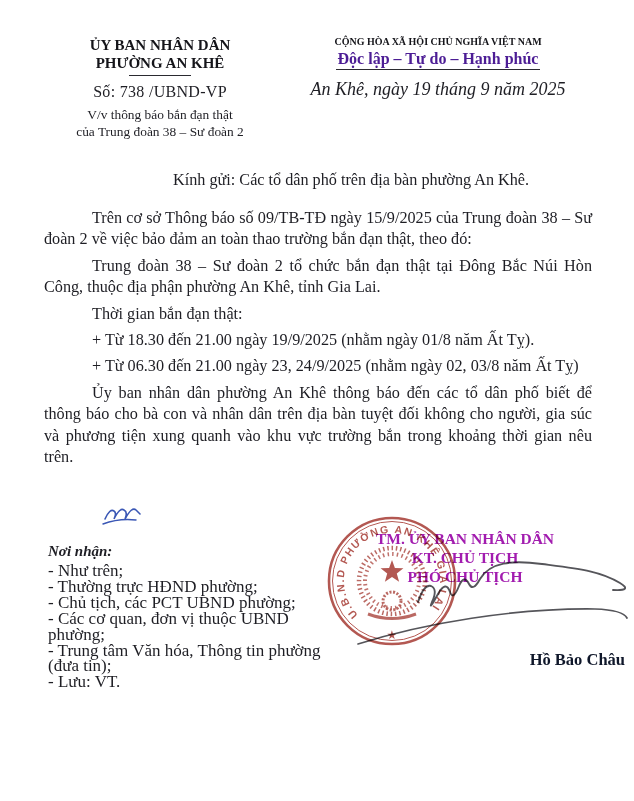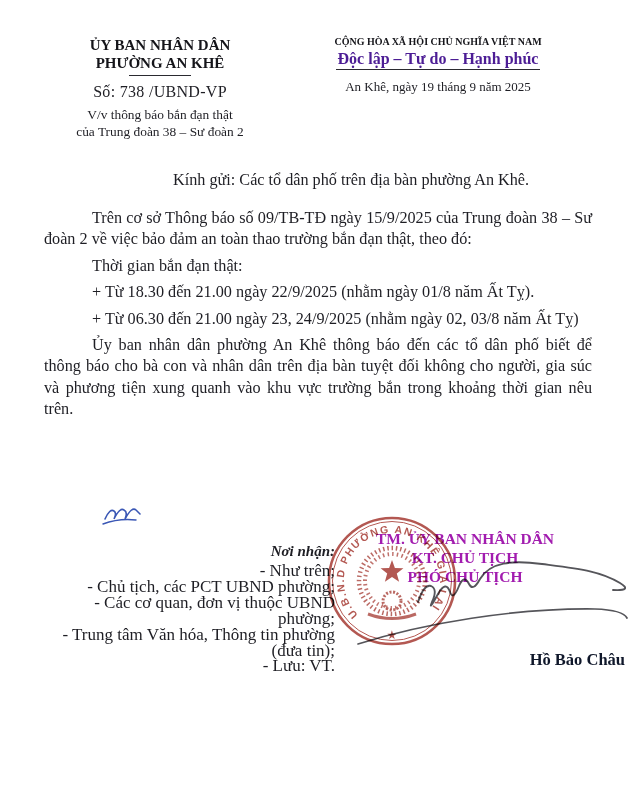--- a/index.html
+++ b/index.html
@@ -13,29 +13,29 @@
   .hdr-left{position:absolute; left:35px; top:36px; width:250px; text-align:center;}
   .hdr-left .org{font-weight:bold; font-size:15px; line-height:18px; color:#15151a;}
   .hr-short{width:62px; border-top:1.4px solid #2a2a30; margin:3px auto 0;}
   .doc-no{font-size:16px; margin-top:7px; letter-spacing:.3px;}
   .subj{font-size:13.4px; line-height:16.5px;}
   .subj.first{margin-top:6px;}
   .hdr-right{position:absolute; left:268px; top:36px; width:340px; text-align:center;}
   .hdr-right .nat1{font-weight:bold; font-size:10px; color:#15151a;}
   .motto{display:inline-block; font-weight:bold; font-size:16px; color:#4c1d95;
          border-bottom:1.5px solid #2a2a30; padding:0 2px 1px; margin-top:3px;}
-  .place-date{font-size:13px; margin-top:9px;}
+  .place-date{font-style:italic; font-size:18px; margin-top:9px;}
   
   .salutation{position:absolute; left:173px; top:171px; font-size:16.2px;}
   .body-text{position:absolute; left:44px; top:208px; width:548px;}
   .body-text p{margin:0 0 5px 0; text-indent:48px; text-align:justify;
                font-size:16.2px; line-height:21.4px;}
   .body-text p.note{font-style:italic;}
   
-  .recipients{position:absolute; left:35px; top:543px; width:300px;text-align:right;}
+  .recipients{position:absolute; left:48px; top:543px; width:300px;}
   .recipients .label{font-weight:bold; font-style:italic; font-size:15px; margin-bottom:3px;}
   .recipients .item{font-size:17px; line-height:15.9px;}
   
   .sig-block{position:absolute; left:305px; top:529px; width:320px; text-align:center;}
   .sig-block .line{font-weight:bold; font-size:15.5px; line-height:19px; color:#a21caf;}
   .signer-name{position:absolute; left:305px; top:650px; width:320px; text-align:right;
                font-weight:bold; font-size:16.5px; color:#0f172a;}
   
   .seal-svg{position:absolute; left:322px; top:511px; mix-blend-mode:multiply; opacity:.88;}
   .sign-svg{position:absolute; left:340px; top:556px; mix-blend-mode:multiply;}
@@ -58,34 +58,36 @@
   <div class="hdr-right">
     <div class="nat1">CỘNG HÒA XÃ HỘI CHỦ NGHĨA VIỆT NAM</div>
     <div><span class="motto">Độc lập – Tự do – Hạnh phúc</span></div>
     <div class="place-date">An Khê, ngày 19 tháng 9 năm 2025</div>
   </div>
 
   <div class="salutation">Kính gửi: Các tổ dân phố trên địa bàn phường An Khê.</div>
 
   <div class="body-text">
     <p>Trên cơ sở Thông báo số 09/TB-TĐ ngày 15/9/2025 của Trung đoàn 38 – Sư đoàn 2 về việc bảo đảm an toàn thao trường bắn đạn thật, theo đó:</p>
+    <p>Trung đoàn 38 – Sư đoàn 2 tổ chức bắn đạn thật tại Đông Bắc Núi Hòn Công, thuộc địa phận phường An Khê, tỉnh Gia Lai.</p>
     <p>Thời gian bắn đạn thật:</p>
-    <p>+ Từ 18.30 đến 21.00 ngày 22/9/2025 (nhằm ngày 01/8 năm Ất Tỵ).</p>
+    <p>+ Từ 18.30 đến 21.00 ngày 19/9/2025 (nhằm ngày 01/8 năm Ất Tỵ).</p>
     <p>+ Từ 06.30 đến 21.00 ngày 23, 24/9/2025 (nhằm ngày 02, 03/8 năm Ất Tỵ)</p>
     <p>Ủy ban nhân dân phường An Khê thông báo đến các tổ dân phố biết để thông báo cho bà con và nhân dân trên địa bàn tuyệt đối không cho người, gia súc và phương tiện xung quanh vào khu vực trường bắn trong khoảng thời gian nêu trên.</p>
   </div>
 
   <svg class="initial-svg" width="48" height="28" viewBox="0 0 48 28">
     <path d="M5 18 q 5 -11 9 -8 q 3 2 0 8 q 6 -12 10 -9 q 4 2 1 9 q 7 -13 11 -9 l 4 4" fill="none" stroke="#3a57b5" stroke-width="1.6" stroke-linecap="round"></path>
     <path d="M3 23 q 16 -6 33 -4" fill="none" stroke="#3a57b5" stroke-width="1.4" stroke-linecap="round"></path>
   </svg>
 
   <div class="recipients">
     <div class="label">Nơi nhận:</div>
     <div class="item">- Như trên;</div>
+    <div class="item">- Thường trực HĐND phường;</div>
     <div class="item">- Chủ tịch, các PCT UBND phường;</div>
     <div class="item">- Các cơ quan, đơn vị thuộc UBND phường;</div>
     <div class="item">- Trung tâm Văn hóa, Thông tin phường (đưa tin);</div>
     <div class="item">- Lưu: VT.</div>
   </div>
 
   <div class="sig-block">
     <div class="line">TM. ỦY BAN NHÂN DÂN</div>
     <div class="line">KT. CHỦ TỊCH</div>
     <div class="line">PHÓ CHỦ TỊCH</div>

